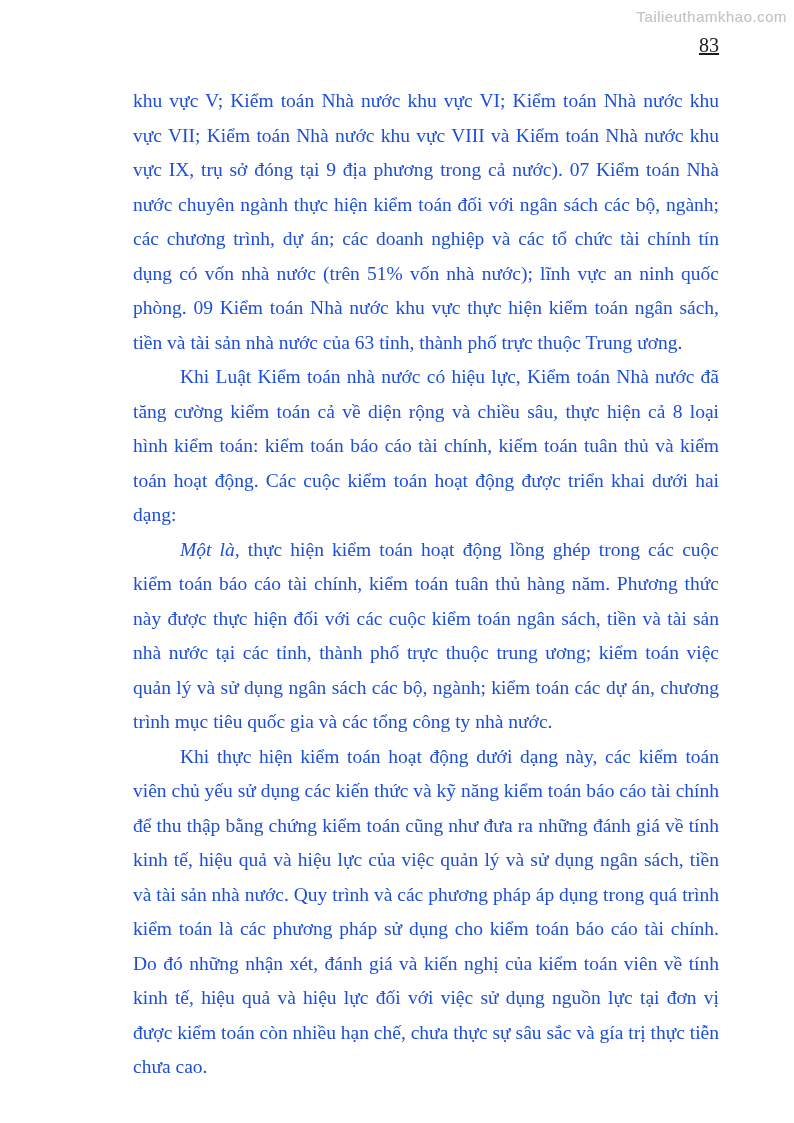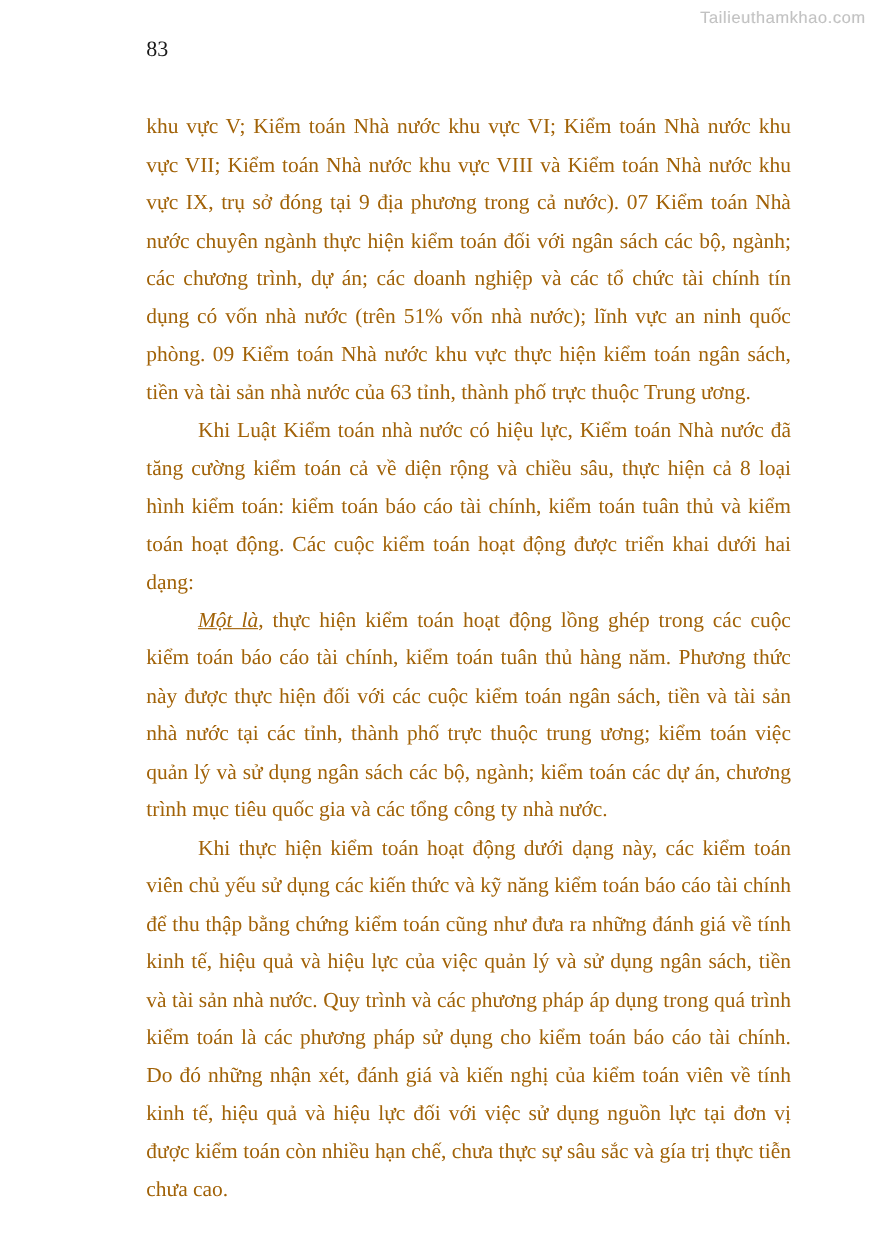--- a/index.html
+++ b/index.html
@@ -26,44 +26,44 @@
     letter-spacing: 0.5px;
     color: #c2c2c2;
     text-shadow: 0.5px 0.5px 0 #ffffff, -0.5px -0.5px 0 #e9e9e9;
     user-select: none;
   }
   .page-number {
     position: absolute;
     top: 34px;
     left: 133px;
     width: 586px;
-    text-align: left;
+    text-align: right;
     font-size: 20px;
     color: #1a1a1a;
+    text-decoration: underline;
   }
   .content {
     position: absolute;
-    top: 99px;
+    top: 84px;
     left: 133px;
     width: 586px;
     font-size: 19.5px;
     line-height: 34.5px;
     text-align: justify;
-    color: #a16207;
+    color: #1d4ed8;
   }
   .content p {
     margin: 0;
     padding: 0;
   }
   .content p.indent {
     text-indent: 47px;
   }
   .lead-italic {
     font-style: italic;
-    text-decoration: underline;
   }
 </style>
 </head>
 <body>
 
 <div class="page">
 
   <div class="watermark">Tailieuthamkhao.com</div>
 
   <div class="page-number">83</div>

